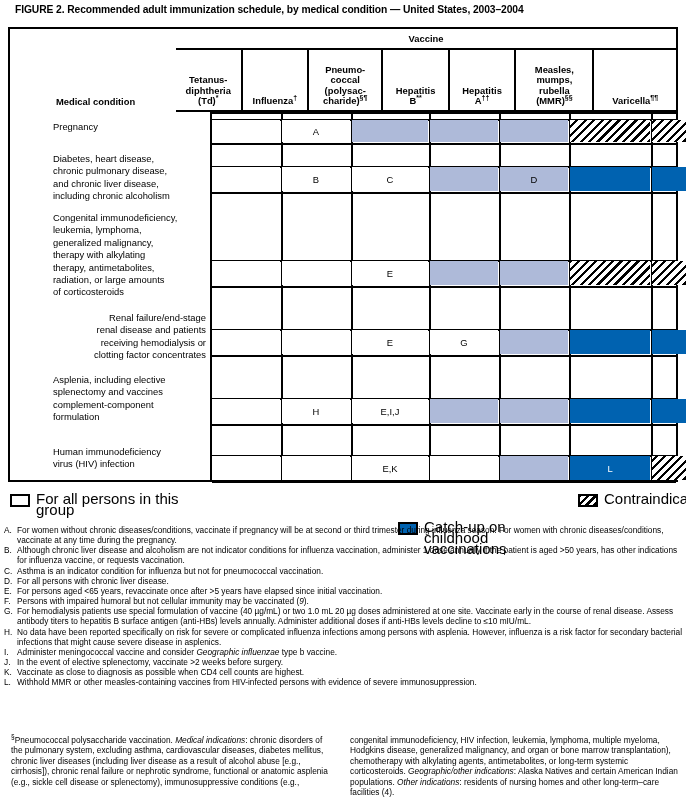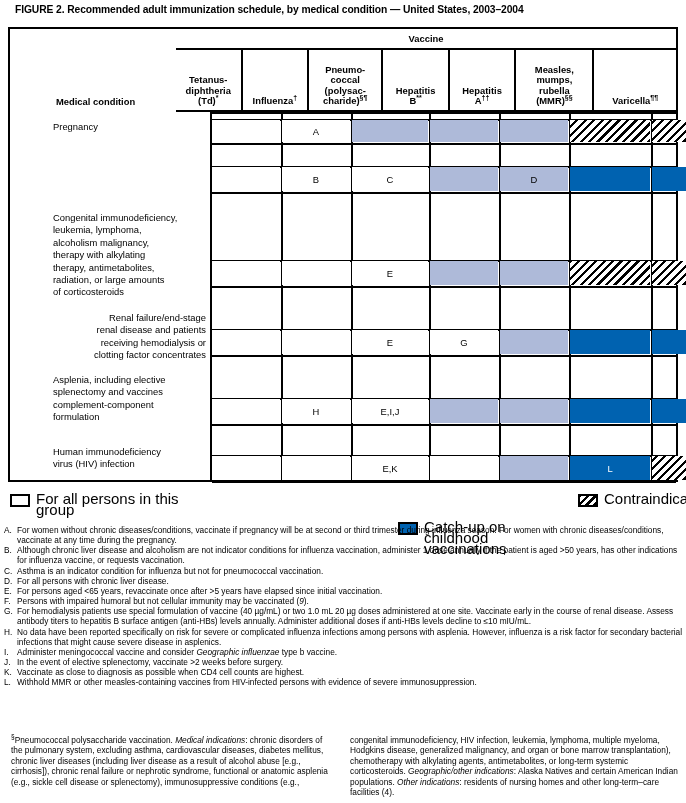--- a/index.html
+++ b/index.html
@@ -192,24 +192,30 @@
             <div>Varicella<sup>¶¶</sup></div>
           </div>
         </div>
       </div>
 
     <div class="body-area">
       <div class="cond-col" id="cond-col">
           <div class="cond" style="top: 9px;">
             <div>Pregnancy</div>
           </div>
+          <div class="cond" style="top: 41px;">
+            <div>Diabetes, heart disease,</div>
+            <div>chronic pulmonary disease,</div>
+            <div>and chronic liver disease,</div>
+            <div>including chronic alcoholism</div>
+          </div>
           <div class="cond" style="top: 100px;">
             <div>Congenital immunodeficiency,</div>
             <div>leukemia, lymphoma,</div>
-            <div>alcoholism malignancy,</div>
+            <div>generalized malignancy,</div>
             <div>therapy with alkylating</div>
             <div>therapy, antimetabolites,</div>
             <div>radiation, or large amounts</div>
             <div>of corticosteroids</div>
           </div>
           <div class="cond" style="top: 200px; text-align: right;">
             <div>Renal failure/end-stage</div>
             <div>renal disease and patients</div>
             <div>receiving hemodialysis or</div>
             <div>clotting factor concentrates</div>

